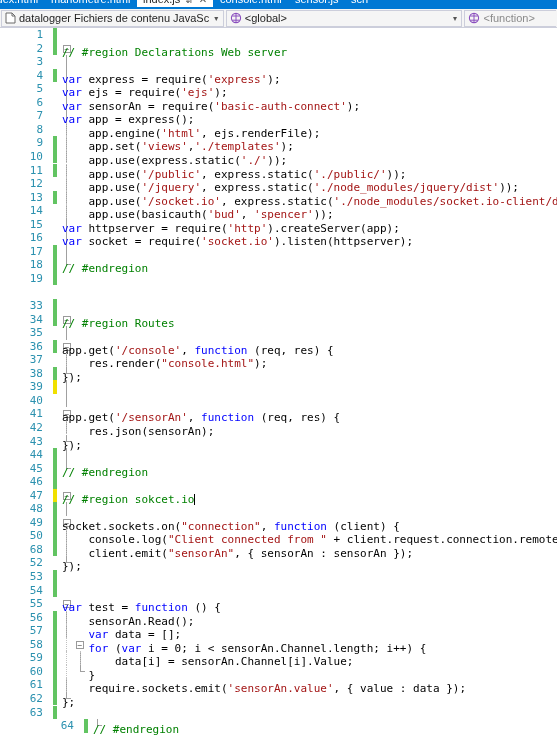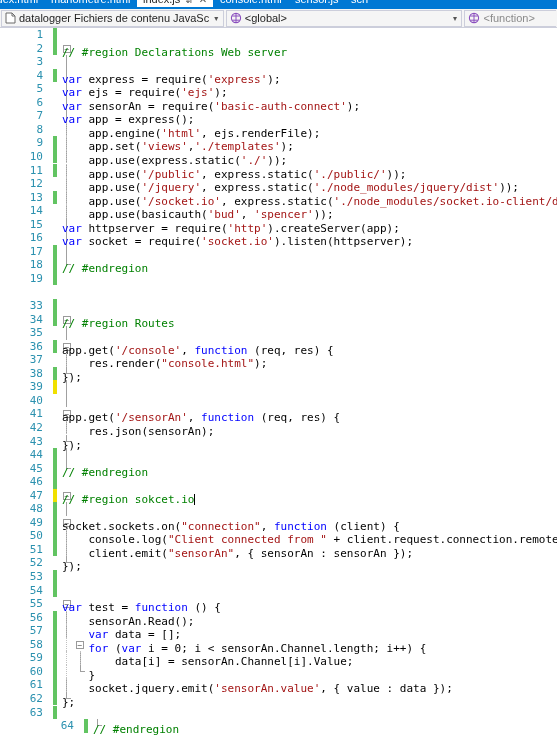--- a/index.html
+++ b/index.html
@@ -177,29 +177,29 @@
       <div class="row" style="top: 379.4px; position: absolute; left: 0px; width: 557px;"><div class="lnum">41</div><div class="fold box">−</div><div class="code"><span class="pl">app.get(</span><span class="str">'/sensorAn'</span><span class="pl">, </span><span class="kw">function</span><span class="pl"> (req, res) {</span></div></div>
       <div class="row" style="top: 392.95px; position: absolute; left: 0px; width: 557px;"><div class="lnum">42</div><div class="fold line"></div><div class="code"><span class="pl">    res.json(sensorAn);</span></div><div class="guide" style="left: 66px;"></div></div>
       <div class="row" style="top: 406.5px; position: absolute; left: 0px; width: 557px;"><div class="lnum">43</div><div class="fold line" style="height: 7px;"></div><div style="position: absolute; left: 66px; top: 6px; width: 5px; border-top: 1px solid rgb(160, 160, 160);"></div><div class="code"><span class="pl">});</span></div></div>
       <div class="row" style="top: 420.05px; position: absolute; left: 0px; width: 557px;"><div class="lnum">44</div><div class="chg green"></div><div class="fold line"></div><div class="code"></div></div>
       <div class="row" style="top: 433.6px; position: absolute; left: 0px; width: 557px;"><div class="lnum">45</div><div class="chg green"></div><div class="fold line" style="height: 7px;"></div><div style="position: absolute; left: 66px; top: 6px; width: 5px; border-top: 1px solid rgb(160, 160, 160);"></div><div class="code"><span class="cmt">// #endregion</span></div></div>
       <div class="row" style="top: 447.15px; position: absolute; left: 0px; width: 557px;"><div class="lnum">46</div><div class="chg green"></div><div class="code"></div></div>
       <div class="row" style="top: 460.7px; position: absolute; left: 0px; width: 557px;"><div class="lnum">47</div><div class="chg yellow"></div><div class="fold box">−</div><div class="code"><span class="cmt">// #region sokcet.io</span><span class="caret"></span></div></div>
       <div class="row" style="top: 474.25px; position: absolute; left: 0px; width: 557px;"><div class="lnum">48</div><div class="chg green"></div><div class="fold line"></div><div class="code"></div></div>
       <div class="row" style="top: 487.8px; position: absolute; left: 0px; width: 557px;"><div class="lnum">49</div><div class="chg green"></div><div class="fold box">−</div><div class="code"><span class="pl">socket.sockets.on(</span><span class="str">"connection"</span><span class="pl">, </span><span class="kw">function</span><span class="pl"> (client) {</span></div></div>
       <div class="row" style="top: 501.35px; position: absolute; left: 0px; width: 557px;"><div class="lnum">50</div><div class="chg green"></div><div class="fold line"></div><div class="code"><span class="pl">    console.log(</span><span class="str">"Client connected from "</span><span class="pl"> + client.request.connection.remoteAddress);</span></div><div class="guide" style="left: 66px;"></div></div>
-      <div class="row" style="top: 514.9px; position: absolute; left: 0px; width: 557px;"><div class="lnum">51</div><div class="chg green"></div><div class="fold line"></div><div class="code"><span class="pl">    client.emit(</span><span class="str">"sensorAn"</span><span class="pl">, { sensorAn : sensorAn });</span></div><div class="guide" style="left: 66px;"></div></div>
+      <div class="row" style="top: 514.9px; position: absolute; left: 0px; width: 557px;"><div class="lnum">68</div><div class="chg green"></div><div class="fold line"></div><div class="code"><span class="pl">    client.emit(</span><span class="str">"sensorAn"</span><span class="pl">, { sensorAn : sensorAn });</span></div><div class="guide" style="left: 66px;"></div></div>
       <div class="row" style="top: 528.45px; position: absolute; left: 0px; width: 557px;"><div class="lnum">52</div><div class="fold line" style="height: 7px;"></div><div style="position: absolute; left: 66px; top: 6px; width: 5px; border-top: 1px solid rgb(160, 160, 160);"></div><div class="code"><span class="pl">});</span></div></div>
       <div class="row" style="top: 542px; position: absolute; left: 0px; width: 557px;"><div class="lnum">53</div><div class="chg green"></div><div class="code"></div></div>
       <div class="row" style="top: 555.55px; position: absolute; left: 0px; width: 557px;"><div class="lnum">54</div><div class="chg green"></div><div class="code"></div></div>
       <div class="row" style="top: 569.1px; position: absolute; left: 0px; width: 557px;"><div class="lnum">55</div><div class="fold box">−</div><div class="code"><span class="kw">var</span><span class="pl"> test = </span><span class="kw">function</span><span class="pl"> () {</span></div></div>
       <div class="row" style="top: 582.65px; position: absolute; left: 0px; width: 557px;"><div class="lnum">56</div><div class="chg green"></div><div class="fold line"></div><div class="code"><span class="pl">    sensorAn.Read();</span></div><div class="guide" style="left: 66px;"></div></div>
       <div class="row" style="top: 596.2px; position: absolute; left: 0px; width: 557px;"><div class="lnum">57</div><div class="chg green"></div><div class="fold line"></div><div class="code"><span class="kw">    var</span><span class="pl"> data = [];</span></div><div class="guide" style="left: 66px;"></div></div>
       <div class="row" style="top: 609.75px; position: absolute; left: 0px; width: 557px;"><div class="lnum">58</div><div class="chg green"></div><div class="fold box" style="left: 76px;">−</div><div class="code"><span class="kw">    for</span><span class="pl"> (</span><span class="kw">var</span><span class="pl"> i = 0; i &lt; sensorAn.Channel.length; i++) {</span></div><div class="guide" style="left: 66px;"></div></div>
       <div class="row" style="top: 623.3px; position: absolute; left: 0px; width: 557px;"><div class="lnum">59</div><div class="chg green"></div><div class="fold line" style="left: 80px;"></div><div class="code"><span class="pl">        data[i] = sensorAn.Channel[i].Value;</span></div><div class="guide" style="left: 66px;"></div><div class="guide" style="left: 80px;"></div></div>
       <div class="row" style="top: 636.85px; position: absolute; left: 0px; width: 557px;"><div class="lnum">60</div><div class="chg green"></div><div class="fold line" style="left: 80px; height: 7px;"></div><div style="position: absolute; left: 80px; top: 6px; width: 5px; border-top: 1px solid rgb(160, 160, 160);"></div><div class="code"><span class="pl">    }</span></div><div class="guide" style="left: 66px;"></div></div>
-      <div class="row" style="top: 650.4px; position: absolute; left: 0px; width: 557px;"><div class="lnum">61</div><div class="chg green"></div><div class="fold line"></div><div class="code"><span class="pl">    socket.jquery.emit(</span><span class="str">'sensorAn.value'</span><span class="pl">, { value : data });</span></div><div class="guide" style="left: 66px;"></div></div>
+      <div class="row" style="top: 650.4px; position: absolute; left: 0px; width: 557px;"><div class="lnum">61</div><div class="chg green"></div><div class="fold line"></div><div class="code"><span class="pl">    require.sockets.emit(</span><span class="str">'sensorAn.value'</span><span class="pl">, { value : data });</span></div><div class="guide" style="left: 66px;"></div></div>
       <div class="row" style="top: 663.95px; position: absolute; left: 0px; width: 557px;"><div class="lnum">62</div><div class="chg green"></div><div class="fold line" style="height: 7px;"></div><div style="position: absolute; left: 66px; top: 6px; width: 5px; border-top: 1px solid rgb(160, 160, 160);"></div><div class="code"><span class="pl">};</span></div></div>
       <div class="row" style="top: 677.5px; position: absolute; left: 0px; width: 557px;"><div class="lnum">63</div><div class="chg green"></div><div class="code"></div></div>
       <div class="row" style="top: 691.05px; position: absolute; left: 0px; width: 557px; margin-left: 31px;"><div class="lnum">64</div><div class="chg green"></div><div class="fold line" style="height: 7px;"></div><div style="position: absolute; left: 66px; top: 6px; width: 5px; border-top: 1px solid rgb(160, 160, 160);"></div><div class="code"><span class="cmt">// #endregion</span></div></div>
     </div>
 
 </div>
 
 </body></html>

